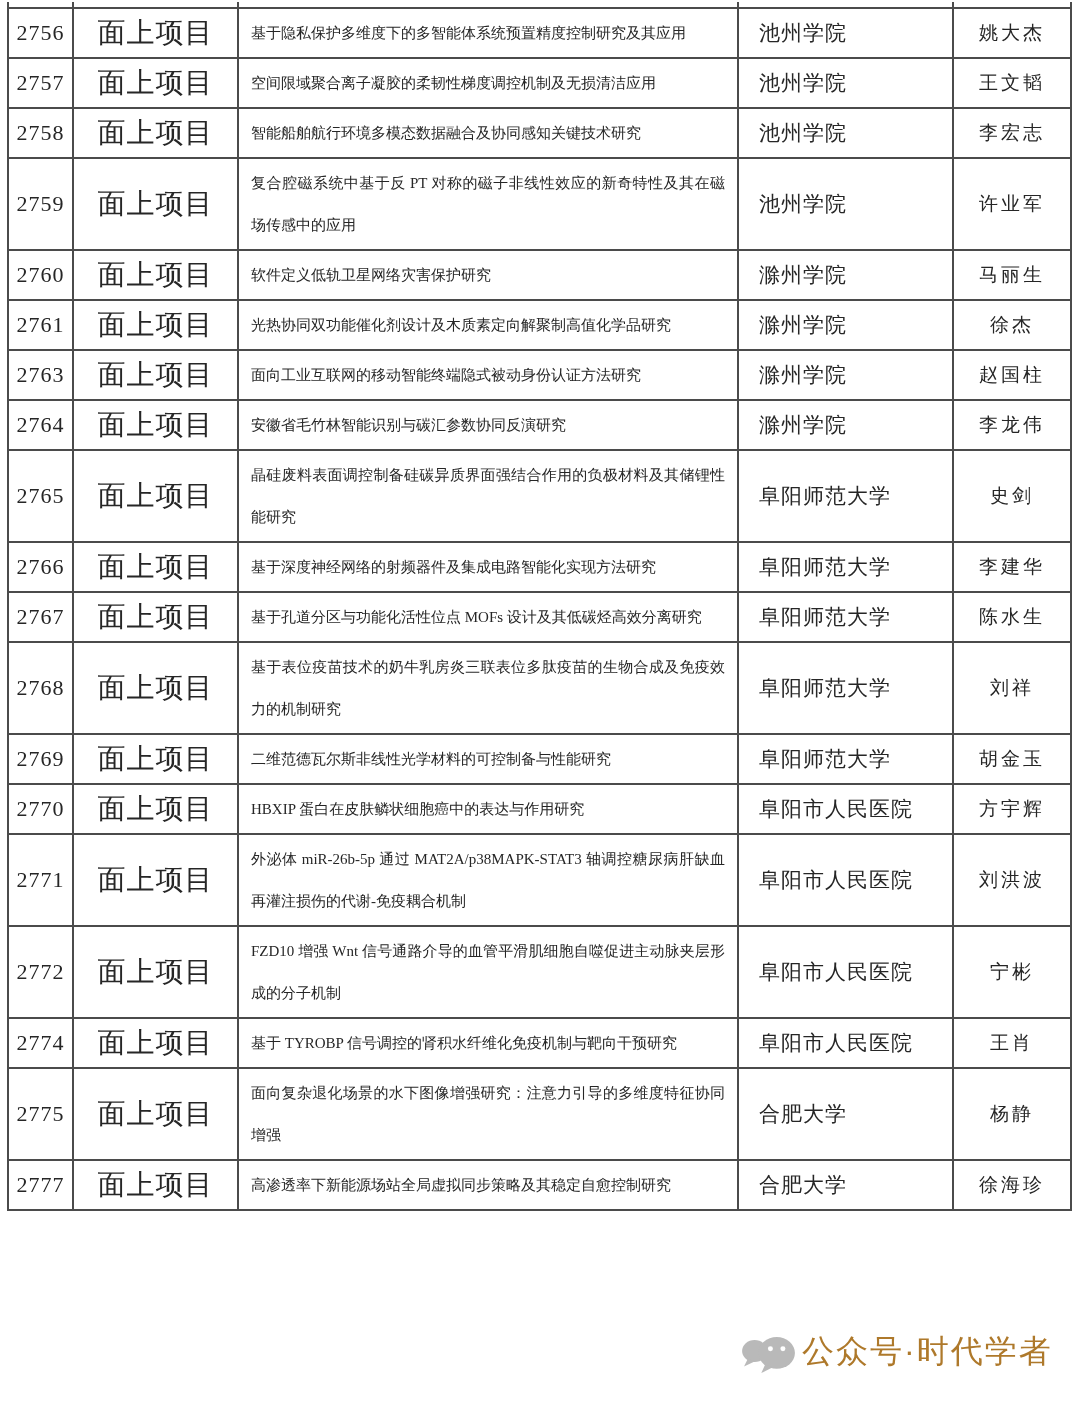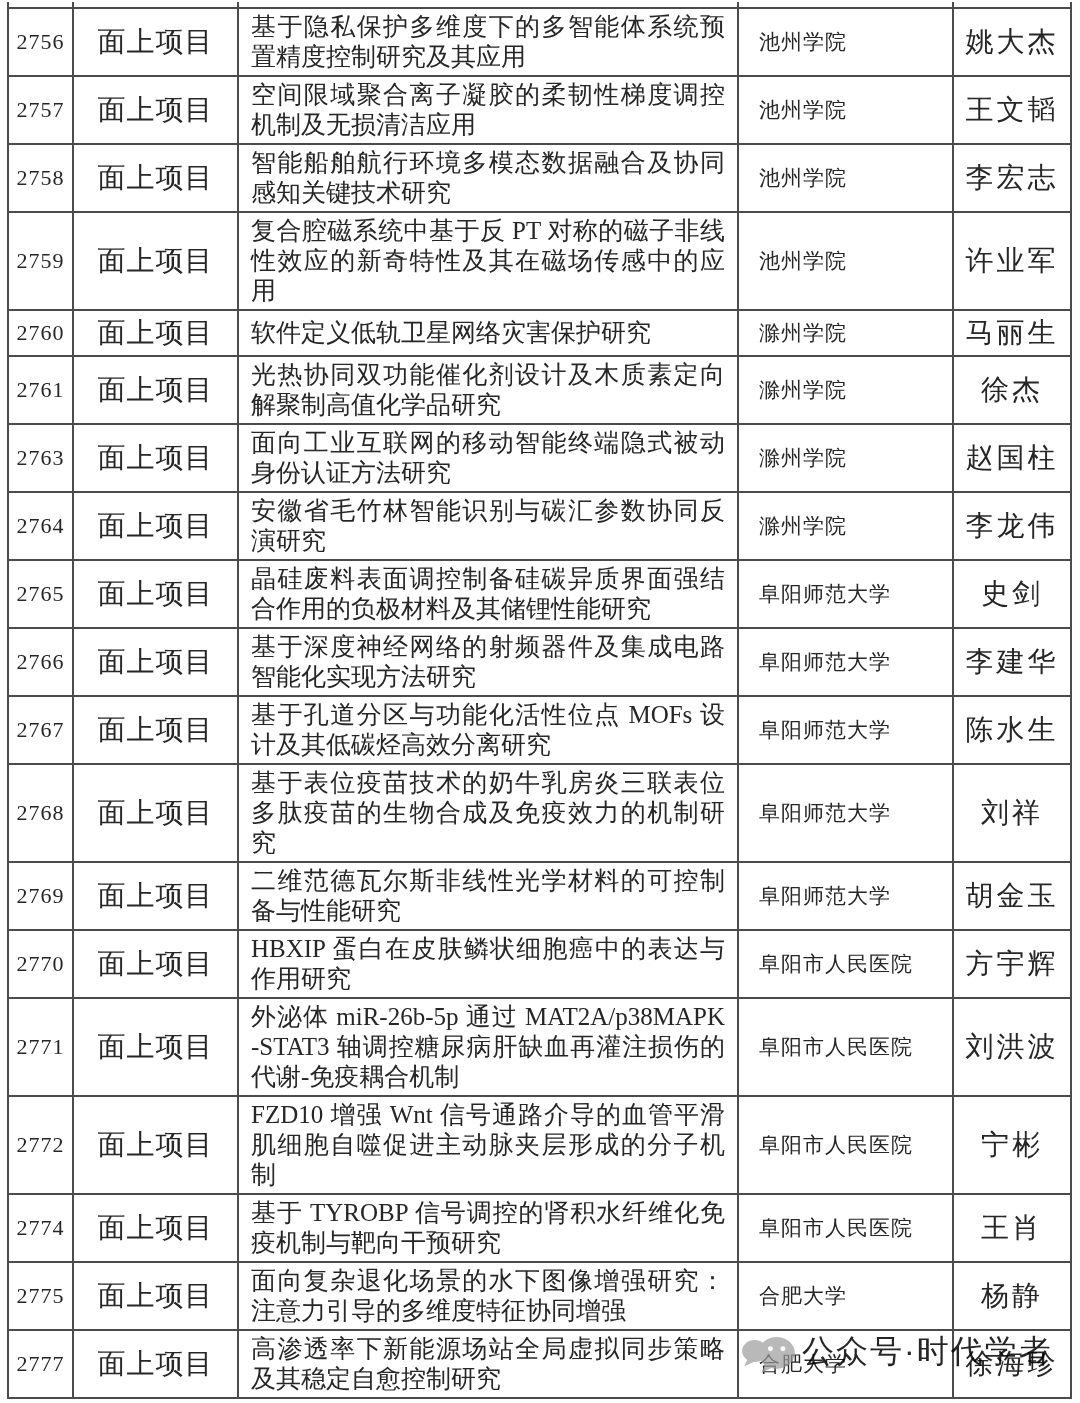--- a/index.html
+++ b/index.html
@@ -28,51 +28,51 @@
     text-align:center;
     font-size:22px;
     letter-spacing:1px;
   }
   td.col-type{
     text-align:center;
     font-size:28px;
     letter-spacing:1px;
   }
   td.col-title{
-    font-size:25px;
-    line-height:30px;
+    font-size:15px;
+    line-height:42px;
     padding:3px 12px;
     text-align:justify;
     text-justify:inter-character;
     word-break:break-all;
   }
   td.col-inst{
     font-size:21px;
     padding:3px 6px 3px 20px;
     letter-spacing:1px;
     text-align:left;
   }
   td.col-leader{
     text-align:center;
-    font-size:28px;
+    font-size:19px;
     letter-spacing:3px;
     padding:3px 2px;
   }
   .watermark{
     position:absolute;
     left:740px;top:1328px;
     display:flex;align-items:center;
     z-index:5;
     opacity:0.85;
   }
   .wm-icon{display:inline-block;width:58px;height:48px;margin-right:4px;}
   .wm-text{
     font-family:"Liberation Sans","DejaVu Sans",sans-serif;
     font-size:32px;
-    color:#000000;
+    color:#a16207;
     letter-spacing:2px;
     white-space:nowrap;
   }
 </style>
 </head>
 <body>
 
 <div class="page">
 
   <table class="grid">

